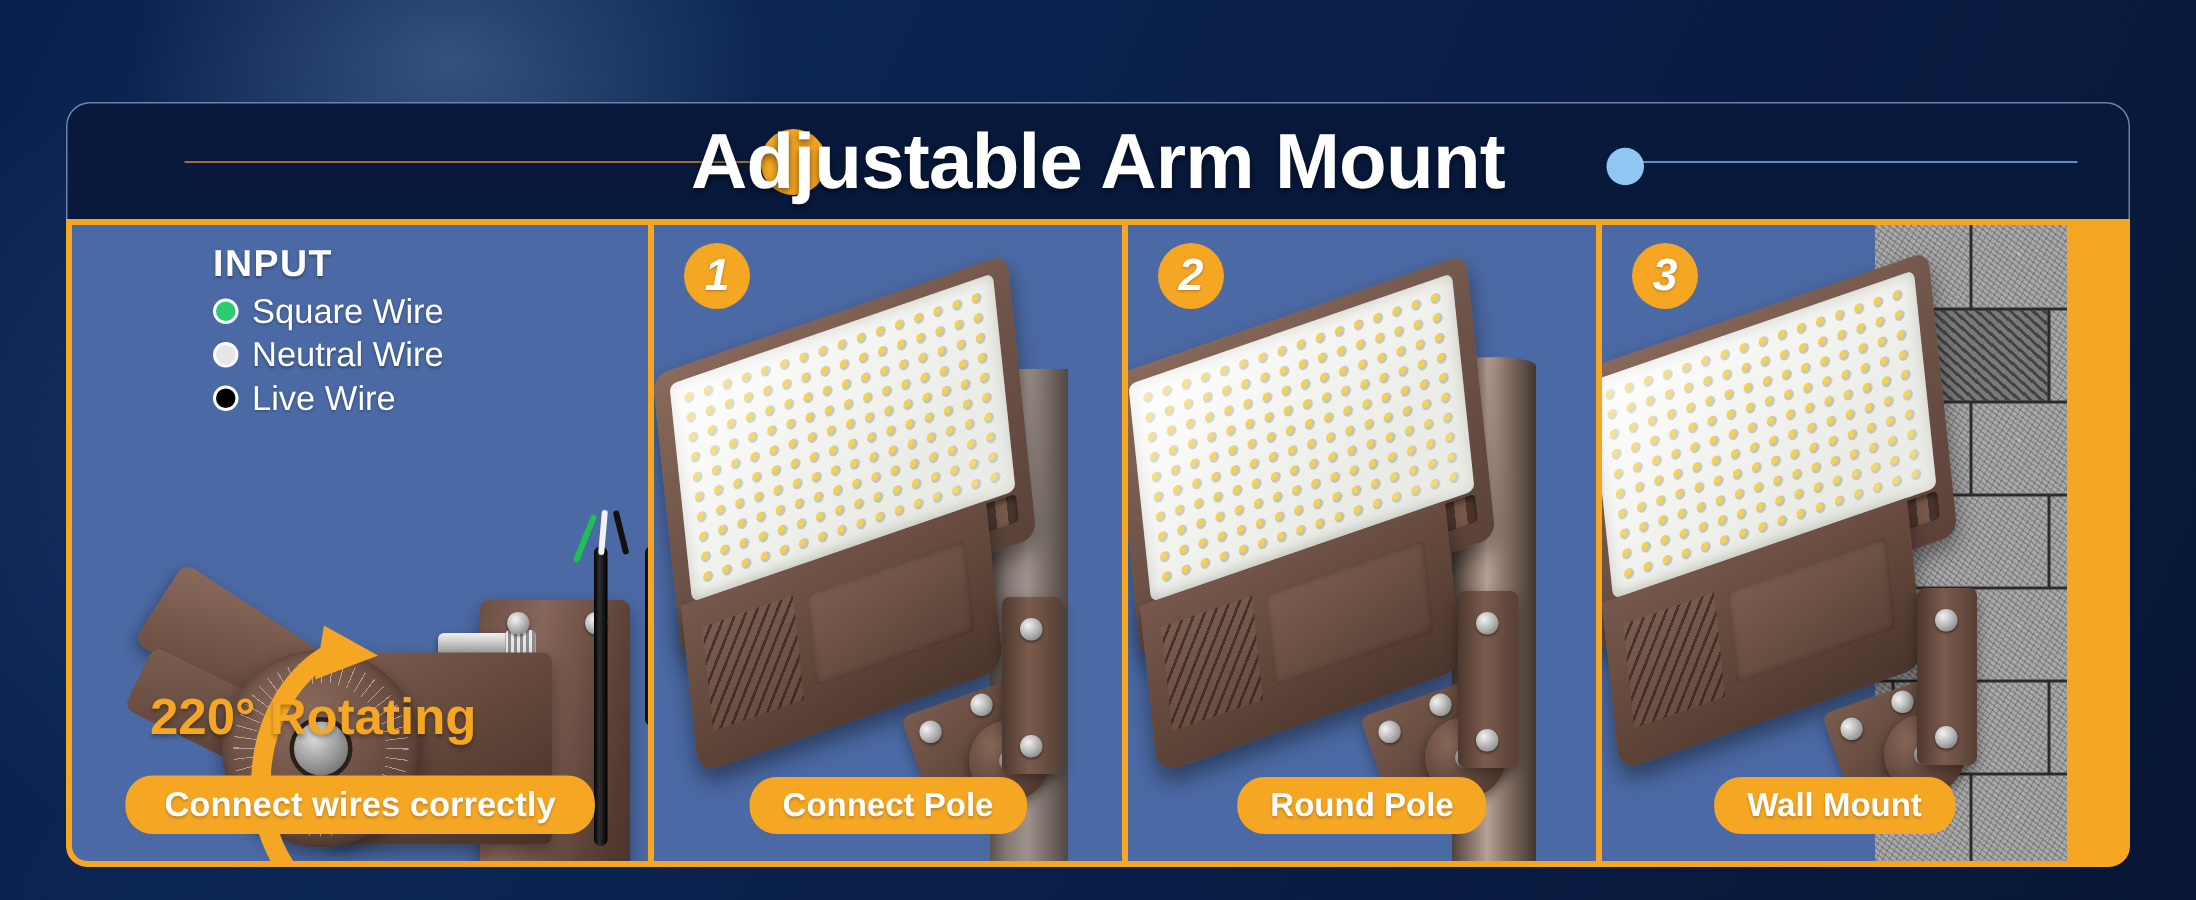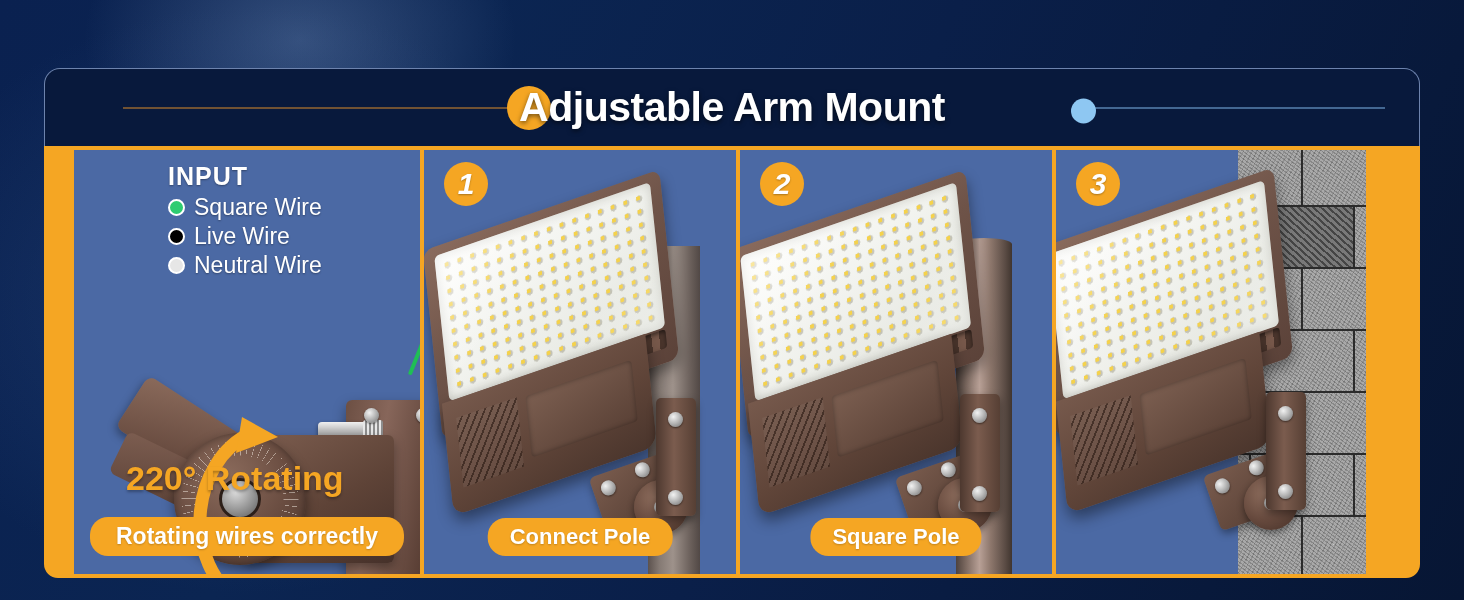--- a/index.html
+++ b/index.html
@@ -37,37 +37,37 @@
     position:absolute;left:462px;top:50%;width:44px;height:44px;border-radius:50%;
     background:#F5A623;transform:translateY(-50%);
   }
   .dot-blue{
     position:absolute;left:1026px;top:54%;width:25px;height:25px;border-radius:50%;
     background:#8ec7f2;transform:translateY(-50%);
   }
   .title{
     position:absolute;left:0;top:0;width:100%;height:100%;
     display:flex;align-items:center;justify-content:center;
-    color:#ffffff;font-size:41px;font-weight:bold;letter-spacing:-.5px;
+    color:#ffffff;font-size:52px;font-weight:bold;letter-spacing:-.5px;
     text-shadow:0 2px 5px rgba(0,0,0,.55);
     white-space:nowrap;
   }
 
   
   .strip{
     position:absolute;left:44px;top:146px;width:1376px;height:432px;
     border:4px solid #F5A623;border-radius:0 0 14px 14px;
     box-sizing:border-box;display:flex;overflow:hidden;background:#F5A623;
   }
   .panel{
     position:relative;height:100%;background:#4B69A4;overflow:hidden;
     border-right:4px solid #F5A623;box-sizing:border-box;
   }
   .panel:last-child{border-right:none;}
-  .p1{width:350px;margin-left:26px;}
+  .p1{width:388px;}
   .p2{width:316px;}
   .p3{width:316px;}
   .p4{width:310px;}
 
   .badge{
     position:absolute;left:20px;top:12px;width:44px;height:44px;border-radius:50%;
     background:#F5A623;color:#fff;font-size:30px;font-weight:bold;font-style:italic;
     display:flex;align-items:center;justify-content:center;z-index:9;
     text-shadow:0 1px 2px rgba(0,0,0,.3);
   }
@@ -236,26 +236,26 @@
     <div class="panel p1">
 
       <div class="inputblk">
         <div class="t1">INPUT</div>
 
         <div class="wrow">
           <span class="wdot" style="background:#2ecc71"></span>
           <span>Square Wire</span>
         </div>
         <div class="wrow">
+          <span class="wdot" style="background:#e6e6e6"></span>
+          <span>Neutral Wire</span>
+        </div>
+        <div class="wrow">
           <span class="wdot" style="background:#000"></span>
           <span>Live Wire</span>
-        </div>
-        <div class="wrow">
-          <span class="wdot" style="background:#e6e6e6"></span>
-          <span>Neutral Wire</span>
         </div>
       </div>
 
       <div class="mountplate">
         <div class="nipple" style="left:-28px;top:22px;"></div>
 
         <div class="bolt" style="left:18px;top:8px;"></div>
         <div class="bolt" style="left:70px;top:8px;"></div>
 
       </div>
@@ -284,21 +284,21 @@
       <div class="strand" style="left:386px;top:190px;height:30px;background:#f2f2f2;transform:rotate(-6deg);"></div>
 
       <div class="rotlabel">220° Rotating</div>
 
       <div class="sqpole" style="left:386px;top:0;width:58px;height:432px;"></div>
       <div class="hole" style="left:404px;top:276px;"></div>
       <div class="hole" style="left:424px;top:290px;"></div>
       <div class="hole" style="left:404px;top:196px;"></div>
       <div class="hole" style="left:424px;top:210px;"></div>
 
-      <div class="pill wide">Rotating wires correctly</div>
+      <div class="pill wide">Connect wires correctly</div>
     </div>
 
     <div class="panel p2">
       <div class="badge">1</div>
 
       <div class="sqpole" style="left:224px;top:96px;width:52px;height:336px;"></div>
 
       <div class="fixture" style="left:-6px;top:52px;">
         <div class="fx-head" style="left:8px;top:10px;">
           <div class="fx-lens">
@@ -346,21 +346,21 @@
           <div class="bolt" style="left:8px;top:8px;"></div>
           <div class="bolt" style="left:46px;top:2px;"></div>
         </div>
         <div class="fx-knuckle" style="left:214px;top:276px;"></div>
         <div class="fx-bracket" style="left:236px;top:192px;">
           <div class="bolt" style="left:12px;top:14px;"></div>
           <div class="bolt" style="left:12px;top:92px;"></div>
         </div>
       </div>
 
-      <div class="pill">Square Pole</div>
+      <div class="pill">Round Pole</div>
     </div>
 
     <div class="panel p4">
       <div class="badge">3</div>
 
       <div class="wall" style="left:182px;top:0;width:128px;height:432px;">
         <div class="brick" style="left:-40px;top:-6px;width:104px;height:62px;"></div>
         <div class="brick" style="left:64px;top:-6px;width:104px;height:62px;"></div>
         <div class="brick" style="left:-92px;top:56px;width:104px;height:62px;"></div>
         <div class="brick dark" style="left:12px;top:56px;width:104px;height:62px;"></div>
@@ -395,16 +395,17 @@
           <div class="bolt" style="left:8px;top:8px;"></div>
           <div class="bolt" style="left:46px;top:2px;"></div>
         </div>
         <div class="fx-knuckle" style="left:212px;top:276px;"></div>
         <div class="fx-bracket" style="left:234px;top:192px;">
           <div class="bolt" style="left:12px;top:14px;"></div>
           <div class="bolt" style="left:12px;top:92px;"></div>
         </div>
       </div>
 
+      <div class="pill">Wall Mount</div>
     </div>
 
   </div>
 </div>
 
 </body></html>

